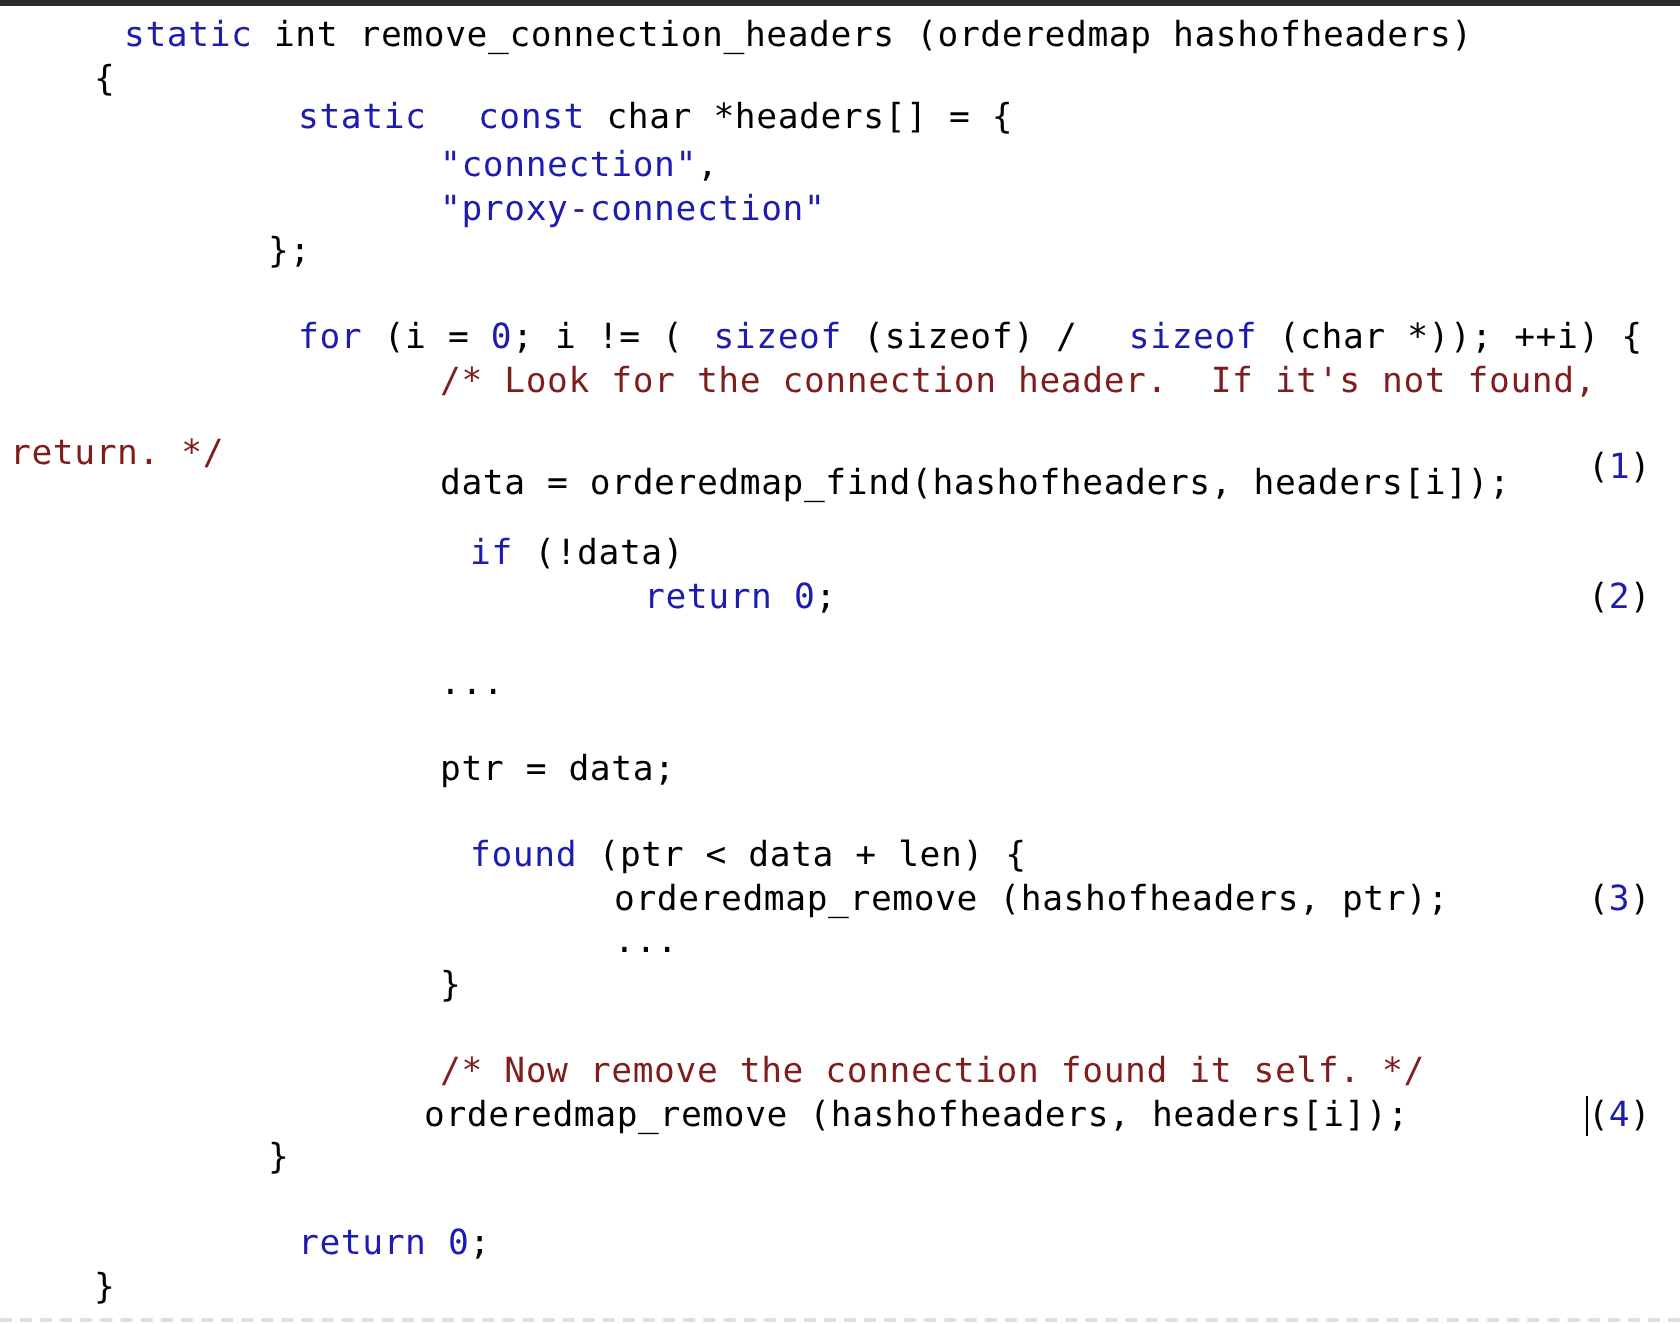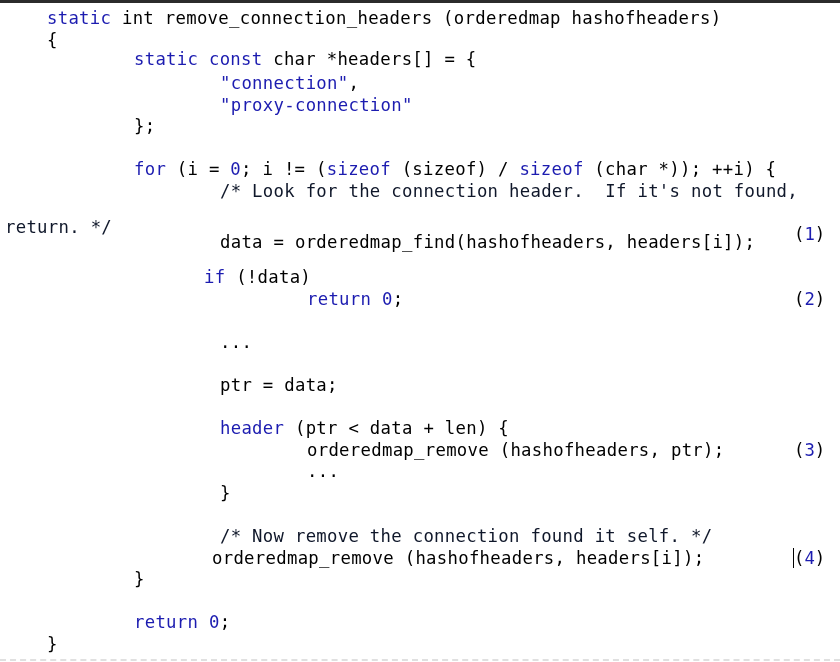--- a/index.html
+++ b/index.html
@@ -8,24 +8,24 @@
       font-family: "DejaVu Sans Mono", "Liberation Mono", monospace;
     }
     .topbar { position: absolute; left: 0; top: 0; width: 840px; height: 3px; background: #2b2b2b; }
     .bottom-rule { position: absolute; left: 0; top: 659px; width: 840px; height: 0; border-top: 2px dashed #e0e0e0; }
     .code { position: absolute; left: 0; top: 7px; width: 840px; }
     .line {
       position: absolute; left: 0; height: 22px; white-space: pre;
       font-size: 17.3px; line-height: 22px; color: #000;
       letter-spacing: 0.3px;
     }
-    .kw { color: #1c1cb0; }
+    .kw { color: #1c1cb0; margin-left: 15px; }
     .num { color: #1c1cb0; }
     .str { color: #1c1cb0; }
-    .cm { color: #0f172a; }
+    .cm { color: #7f1d1d; }
     .marker { position: absolute; white-space: pre; font-size: 17.3px; line-height: 22px; color: #000; }
     .marker .n { color: #1c1cb0; }
     .cursor { position: absolute; width: 1px; height: 20px; background: #000; }
   </style>
 </head>
 <body>
 
 <div class="topbar"></div>
 
 <div class="code">
@@ -43,29 +43,29 @@
   <div class="line" style="top:108px;left:134px"><span>};</span></div>
 
   <div class="line" style="top:151px;left:134px"><span class="kw">for</span><span> (i = </span><span class="num">0</span><span>; i != (</span><span class="kw">sizeof</span><span> (sizeof) / </span><span class="kw">sizeof</span><span> (char *)); ++i) {</span></div>
 
   <div class="line cm" style="top:173px;left:220px">/* Look for the connection header.  If it's not found,</div>
 
   <div class="line cm" style="top:209px;left:5px">return. */</div>
 
   <div class="line" style="top:224px;left:220px">data = orderedmap_find(hashofheaders, headers[i]);</div>
 
-  <div class="line" style="top:259px;left:204px"><span class="kw">if</span><span> (!data)</span></div>
+  <div class="line" style="top:259px;left:220px"><span class="kw">if</span><span> (!data)</span></div>
 
   <div class="line" style="top:281px;left:307px"><span class="kw">return</span><span> </span><span class="num">0</span><span>;</span></div>
 
   <div class="line" style="top:324px;left:220px">...</div>
 
   <div class="line" style="top:367px;left:220px">ptr = data;</div>
 
-  <div class="line" style="top:410px;left:220px"><span class="kw">header</span><span> (ptr &lt; data + len) {</span></div>
+  <div class="line" style="top:410px;left:220px"><span class="kw">found</span><span> (ptr &lt; data + len) {</span></div>
 
   <div class="line" style="top:432px;left:307px">orderedmap_remove (hashofheaders, ptr);</div>
 
   <div class="line" style="top:453px;left:307px">...</div>
 
   <div class="line" style="top:475px;left:220px">}</div>
 
   <div class="line cm" style="top:518px;left:220px">/* Now remove the connection found it self. */</div>
 
   <div class="line" style="top:540px;left:212px">orderedmap_remove (hashofheaders, headers[i]);</div>

